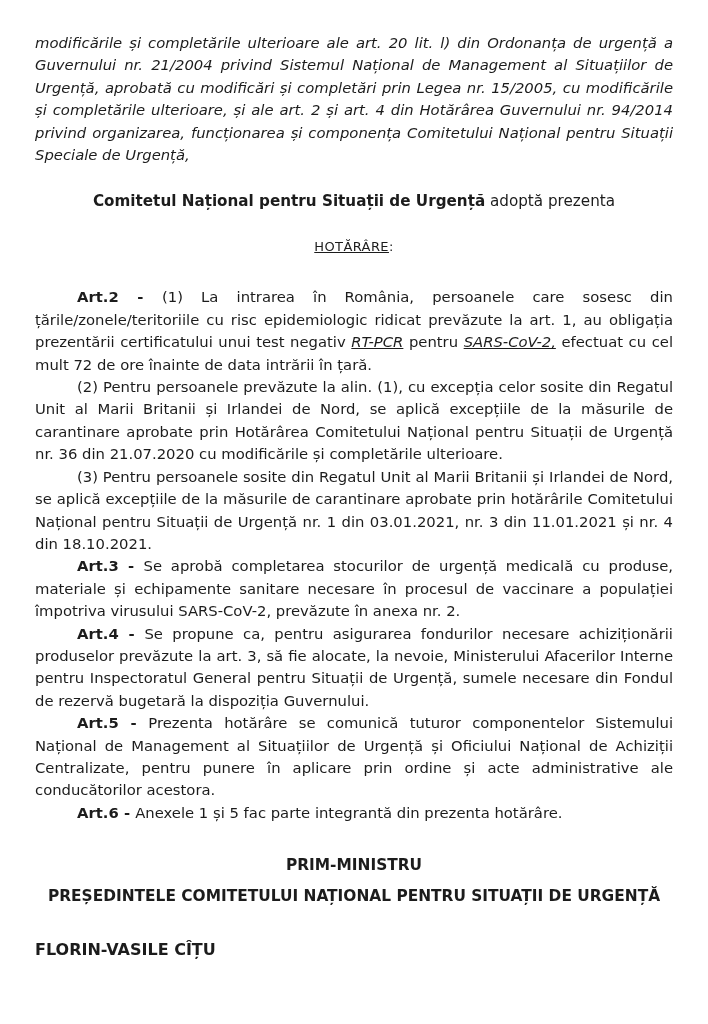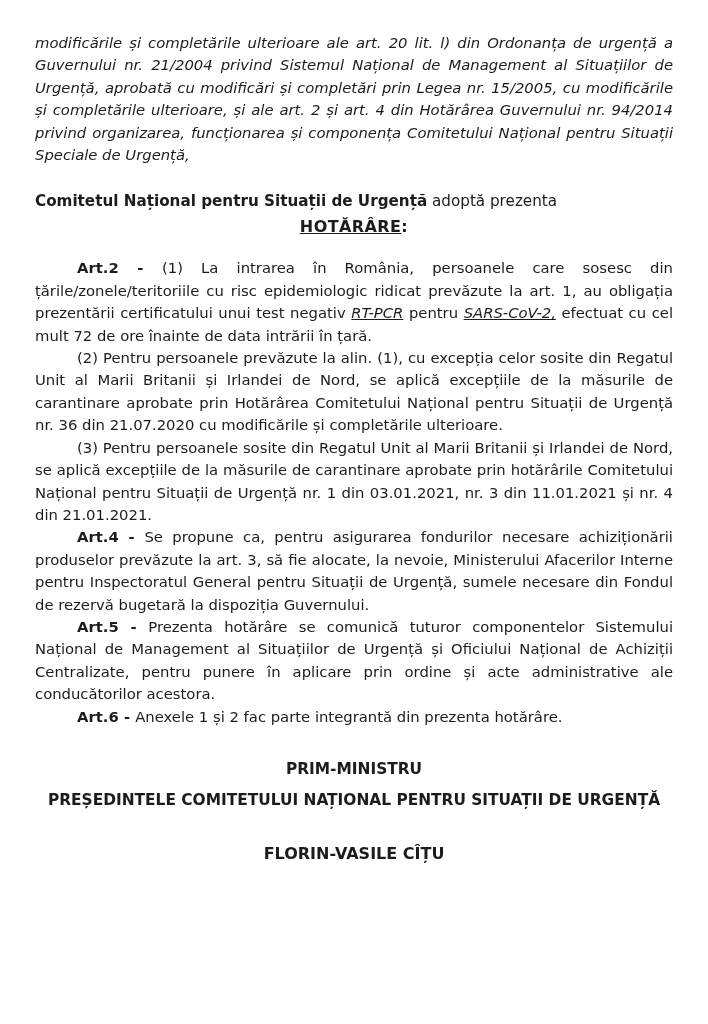--- a/index.html
+++ b/index.html
@@ -29,44 +29,45 @@
   }
   .intro {
     font-style: italic;
     margin-bottom: 24px;
   }
   .indent { text-indent: 42px; }
   .b { font-weight: bold; }
   .i { font-style: italic; text-decoration: underline; }
 
   .adoption-line {
+    text-align: center;
     font-size: 15.2px;
     line-height: 22px;
-    margin-bottom: 3px;
+    margin-bottom: 23px;
   }
   .title-line {
     text-align: center;
-    font-size: 16px;
-    font-weight: bold;
+    font-size: 13px;
+    font-weight: normal;
     line-height: 24px;
-    margin-bottom: 18px;
+    margin-bottom: 27px;
     letter-spacing: 0.4px;
   }
   .title-word { text-decoration: underline; }
 
   .sig-block {
     margin-top: 26px;
     text-align: center;
     font-weight: bold;
     font-size: 15.4px;
     line-height: 31px;
   }
   .sig-name {
     margin-top: 27px;
-    text-align: center;
+    text-align: left;
     font-weight: bold;
     font-size: 16px;
     line-height: 22px;
   }
 </style>
 </head>
 <body>
 
 <div class="page">
 
@@ -76,28 +77,29 @@
 
   <p class="title-line"><span class="title-word">HOTĂRÂRE</span><span>:</span></p>
 
   <div class="body-text">
 
 
     <p class="indent"><span class="b">Art.2 - </span><span>(1) La intrarea în România, persoanele care sosesc din țările/zonele/teritoriile cu risc epidemiologic ridicat prevăzute la art. 1, au obligația prezentării certificatului unui test negativ </span><span class="i">RT-PCR</span><span> pentru </span><span class="i">SARS-CoV-2,</span><span> efectuat cu cel mult 72 de ore înainte de data intrării în țară.</span></p>
 
     <p class="indent"><span>(2) Pentru persoanele prevăzute la alin. (1), cu excepția celor sosite din Regatul Unit al Marii Britanii și Irlandei de Nord, se aplică excepțiile de la măsurile de carantinare aprobate prin Hotărârea Comitetului Național pentru Situații de Urgență nr. 36 din 21.07.2020 cu modificările și completările ulterioare.</span></p>
 
-    <p class="indent"><span>(3) Pentru persoanele sosite din Regatul Unit al Marii Britanii și Irlandei de Nord, se aplică excepțiile de la măsurile de carantinare aprobate prin hotărârile Comitetului Național pentru Situații de Urgență nr. 1 din 03.01.2021, nr. 3 din 11.01.2021 și nr. 4 din 21.01.2021.</span></p>
+    <p class="indent"><span>(3) Pentru persoanele sosite din Regatul Unit al Marii Britanii și Irlandei de Nord, se aplică excepțiile de la măsurile de carantinare aprobate prin hotărârile Comitetului Național pentru Situații de Urgență nr. 1 din 03.01.2021, nr. 3 din 11.01.2021 și nr. 4 din 18.10.2021.</span></p>
 
+    <p class="indent"><span class="b">Art.3 - </span><span>Se aprobă completarea stocurilor de urgență medicală cu produse, materiale și echipamente sanitare necesare în procesul de vaccinare a populației împotriva virusului SARS-CoV-2, prevăzute în anexa nr. 2.</span></p>
 
     <p class="indent"><span class="b">Art.4 - </span><span>Se propune ca, pentru asigurarea fondurilor necesare achiziționării produselor prevăzute la art. 3, să fie alocate, la nevoie, Ministerului Afacerilor Interne pentru Inspectoratul General pentru Situații de Urgență, sumele necesare din Fondul de rezervă bugetară la dispoziția Guvernului.</span></p>
 
     <p class="indent"><span class="b">Art.5 - </span><span>Prezenta hotărâre se comunică tuturor componentelor Sistemului Național de Management al Situațiilor de Urgență și Oficiului Național de Achiziții Centralizate, pentru punere în aplicare prin ordine și acte administrative ale conducătorilor acestora.</span></p>
 
-    <p class="indent"><span class="b">Art.6 - </span><span>Anexele 1 și 2 fac parte integrantă din prezenta hotărâre.</span></p>
+    <p class="indent"><span class="b">Art.6 - </span><span>Anexele 1 și 5 fac parte integrantă din prezenta hotărâre.</span></p>
 
   </div>
 
   <div class="sig-block">
     <p>PRIM-MINISTRU</p>
     <p>PREȘEDINTELE COMITETULUI NAȚIONAL PENTRU SITUAȚII DE URGENȚĂ</p>
   </div>
 
   <p class="sig-name">FLORIN-VASILE CÎȚU</p>
 

